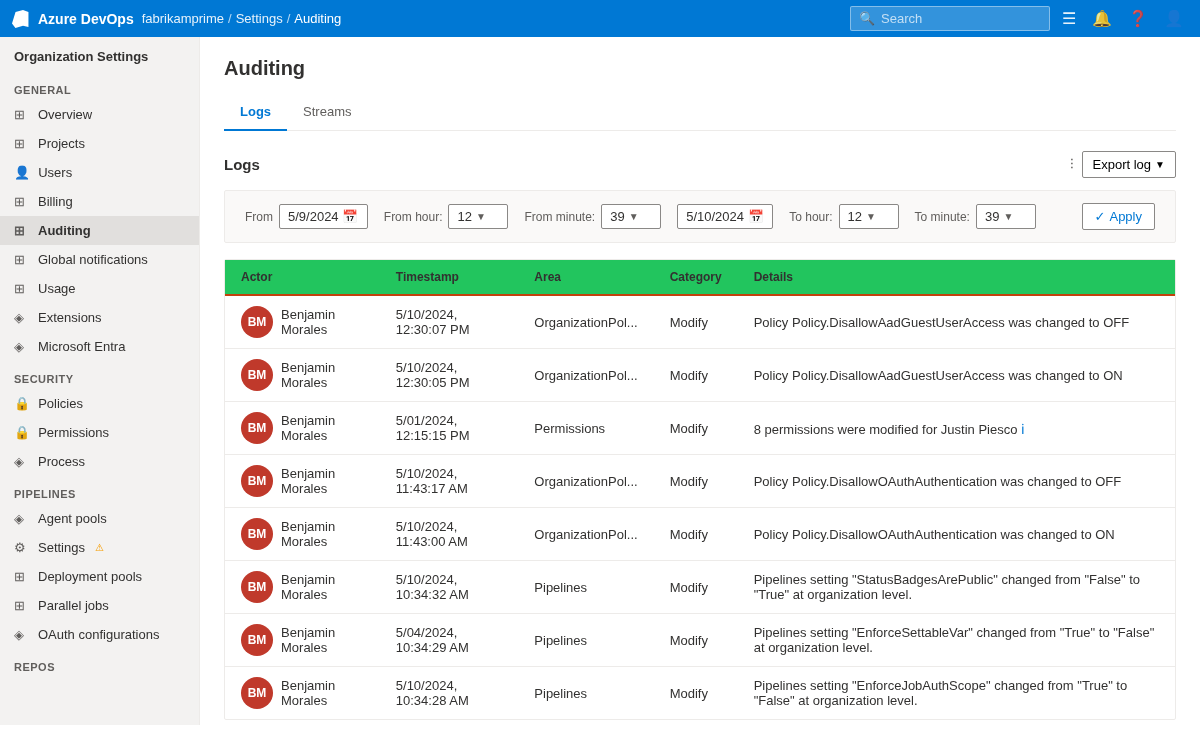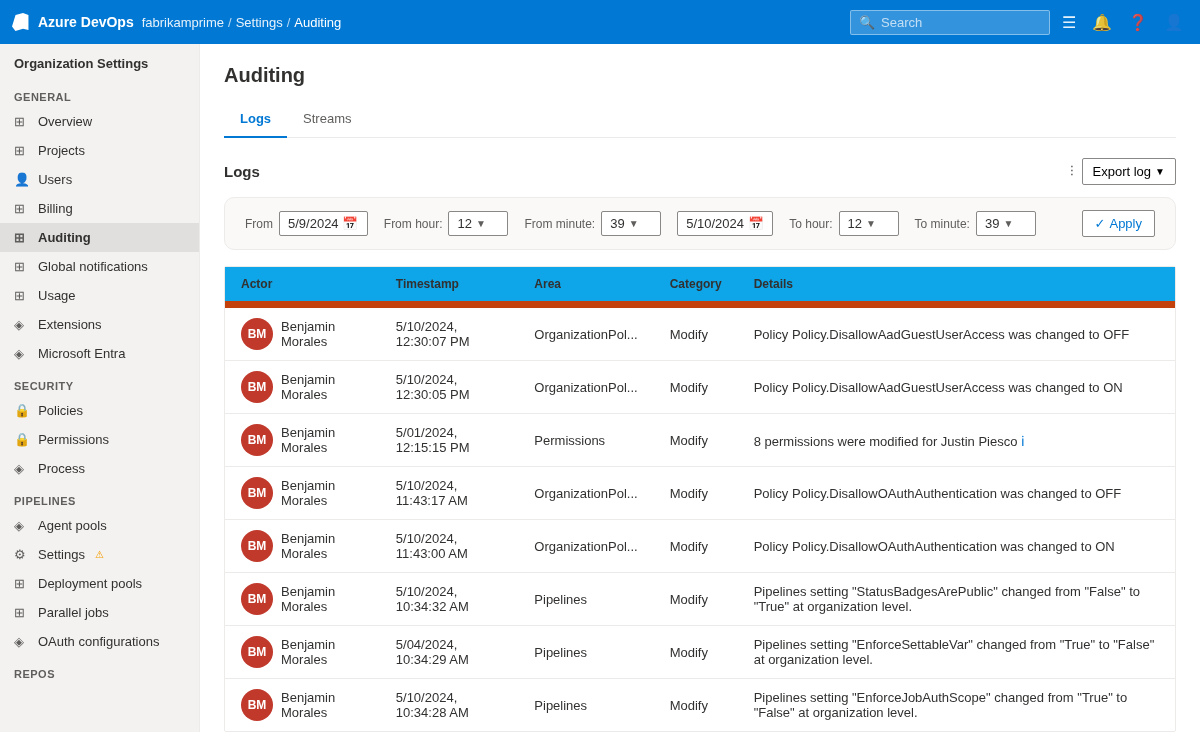--- a/index.html
+++ b/index.html
@@ -1,20 +1,20 @@
 <!DOCTYPE html>
 <html><head>
   <meta charset="utf-8">
   <style>
     * { box-sizing: border-box; margin: 0; padding: 0; }
     body { font-family: -apple-system, BlinkMacSystemFont, 'Segoe UI', sans-serif; font-size: 13px; color: #323130; background: #fff; }
 
     
     .topnav {
-      display: flex; align-items: center; height: 44px;
+      display: flex; align-items: center; height: 37px;
       background: #0078d4; padding: 0 12px; gap: 8px;
     }
     .topnav-logo { display: flex; align-items: center; gap: 6px; color: #fff; font-weight: 600; font-size: 14px; }
     .topnav-logo svg { width: 20px; height: 20px; }
     .topnav-breadcrumb { display: flex; align-items: center; gap: 4px; color: rgba(255,255,255,0.9); font-size: 13px; }
     .topnav-breadcrumb span { color: rgba(255,255,255,0.7); }
     .topnav-breadcrumb a { color: rgba(255,255,255,0.9); text-decoration: none; }
     .topnav-breadcrumb .current { color: #fff; font-weight: 500; }
     .topnav-right { margin-left: auto; display: flex; align-items: center; gap: 8px; }
     .search-box {
@@ -72,21 +72,21 @@
     .filter-icon { font-size: 14px; color: #605e5c; cursor: pointer; }
     .export-btn {
       display: flex; align-items: center; gap: 4px;
       border: 1px solid #8a8886; border-radius: 2px;
       padding: 5px 10px; cursor: pointer; font-size: 13px;
       background: #fff;
     }
 
     
     .filter-bar {
-      background: #faf9f8; border: 1px solid #edebe9; border-radius: 10px;
+      background: #faf9f8; border: 1px solid #edebe9; border-radius: 2px;
       padding: 12px 20px; display: flex; align-items: center; gap: 16px;
       margin-bottom: 16px; flex-wrap: wrap;
     }
     .filter-group { display: flex; align-items: center; gap: 6px; }
     .filter-label { font-size: 12px; color: #605e5c; }
     .filter-input {
       display: flex; align-items: center; gap: 4px;
       border: 1px solid #8a8886; border-radius: 2px; padding: 4px 8px;
       background: #fff; cursor: pointer;
     }
@@ -101,21 +101,21 @@
       display: flex; align-items: center; gap: 4px;
       background: #fff; border: 1px solid #8a8886; border-radius: 2px;
       padding: 5px 12px; cursor: pointer; font-size: 13px; font-weight: 500;
       color: #0078d4; margin-left: auto;
     }
     .check-icon { color: #0078d4; font-size: 13px; }
 
     
     .table-wrap { border: 1px solid #edebe9; border-radius: 2px; }
     table { width: 100%; border-collapse: collapse; }
-    thead tr { background: #0ea5e9; border-bottom: 7px solid #c2410c; }
+    thead tr { background: #22c55e; border-bottom: 2px solid #c2410c; }
     th {
       text-align: left; padding: 10px 16px; font-size: 12px;
       font-weight: 600; color: #323130;
     }
     tbody tr { border-bottom: 1px solid #edebe9; }
     tbody tr:last-child { border-bottom: none; }
     td { padding: 10px 16px; font-size: 13px; vertical-align: middle; }
 
     
     .avatar {

